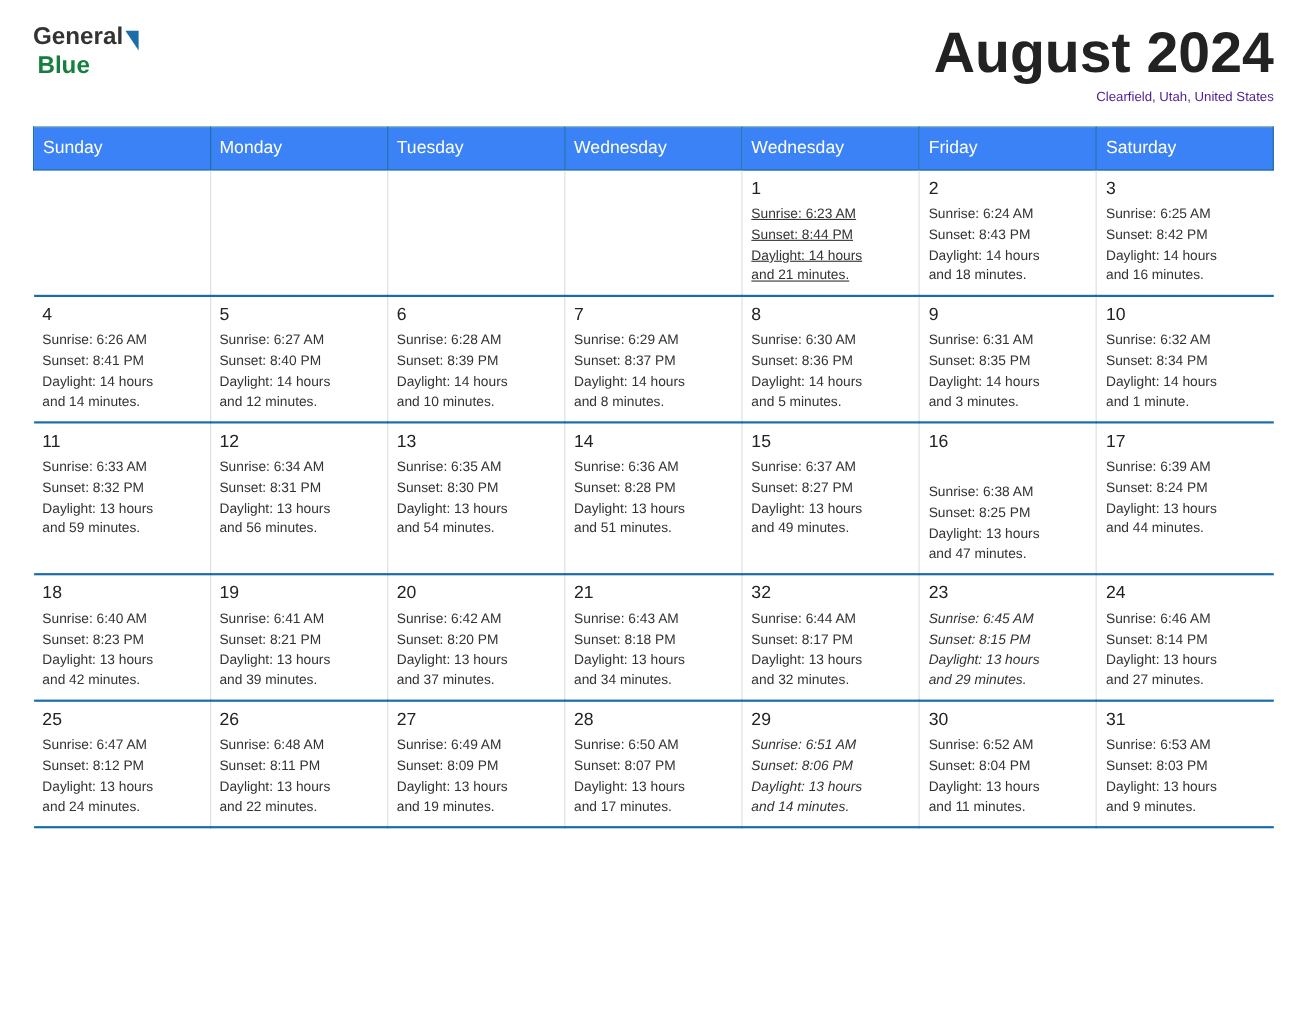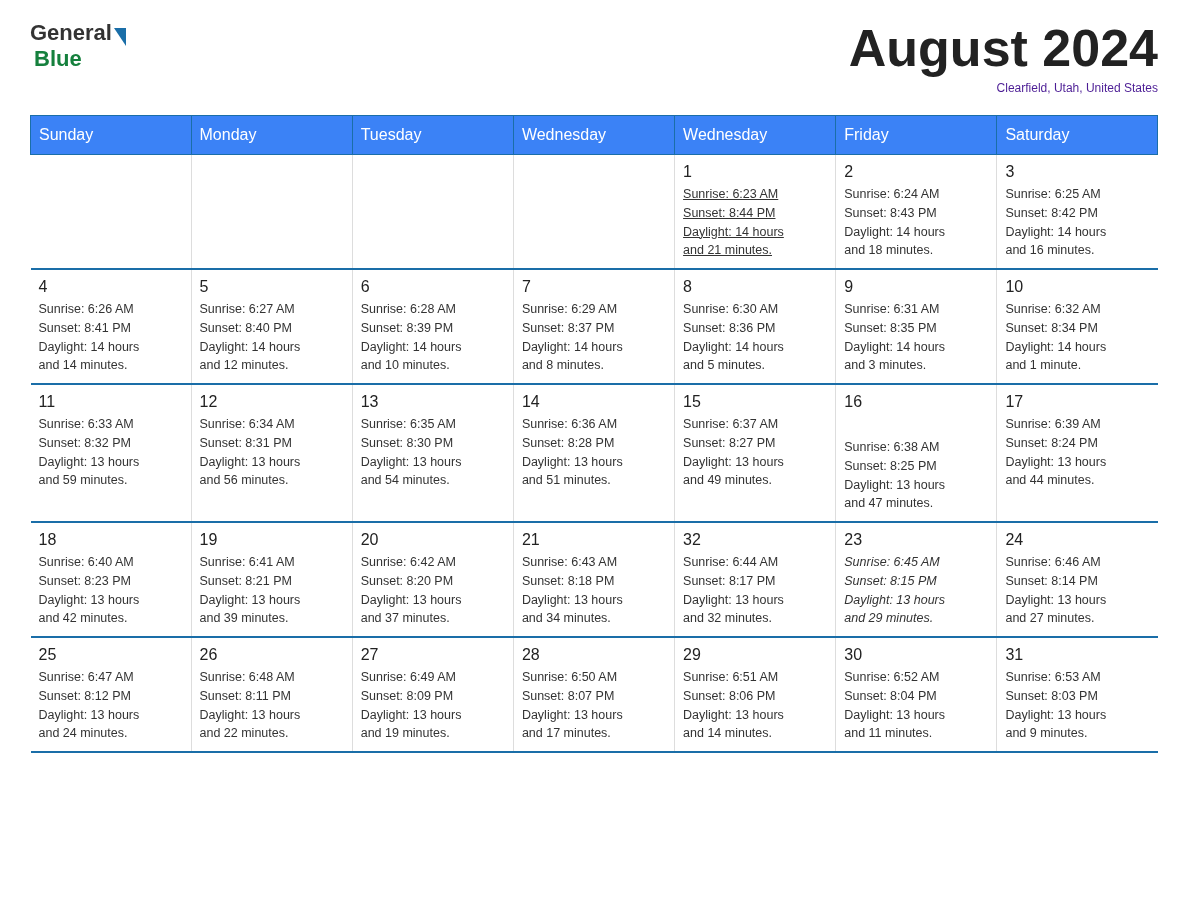--- a/index.html
+++ b/index.html
@@ -336,21 +336,21 @@
         </td>
         <td>
           <div class="day-number">28</div>
           <div class="day-info" style="white-space: pre-line;">Sunrise: 6:50 AM
 Sunset: 8:07 PM
 Daylight: 13 hours
 and 17 minutes.</div>
         </td>
         <td>
           <div class="day-number">29</div>
-          <div class="day-info" style="white-space: pre-line;">Sunrise: 6:51 AM
+          <div class="day-info" style="white-space: pre-line; font-style: italic;">Sunrise: 6:51 AM
 Sunset: 8:06 PM
 Daylight: 13 hours
 and 14 minutes.</div>
         </td>
         <td>
           <div class="day-number">30</div>
           <div class="day-info" style="white-space: pre-line;">Sunrise: 6:52 AM
 Sunset: 8:04 PM
 Daylight: 13 hours
 and 11 minutes.</div>

